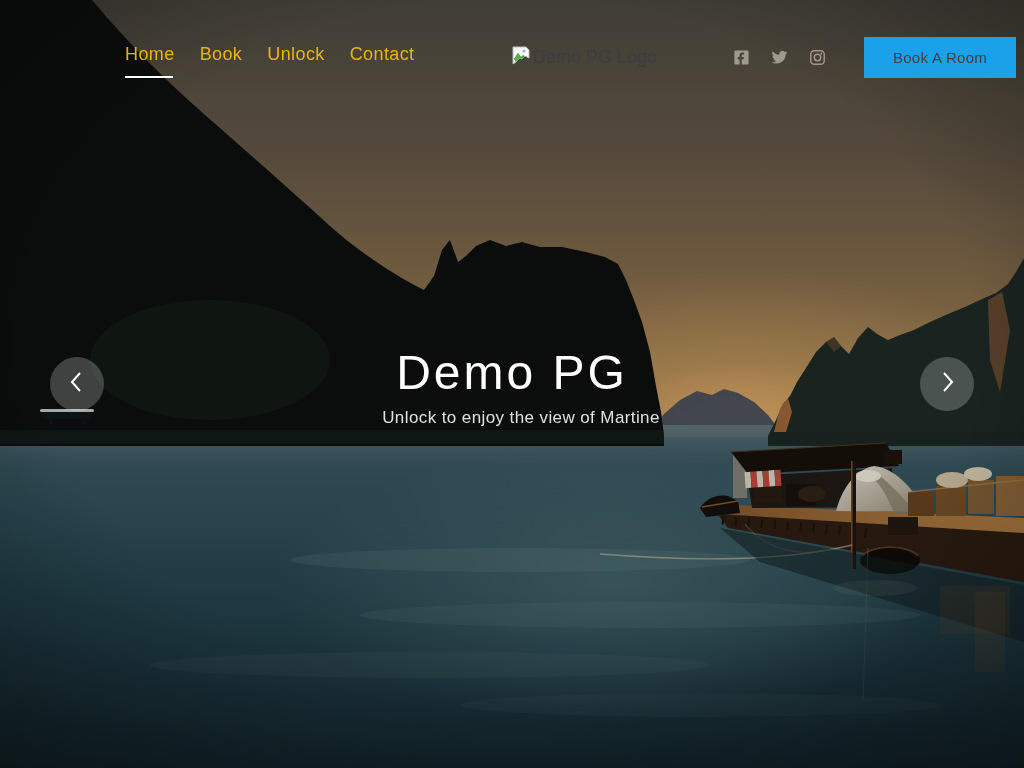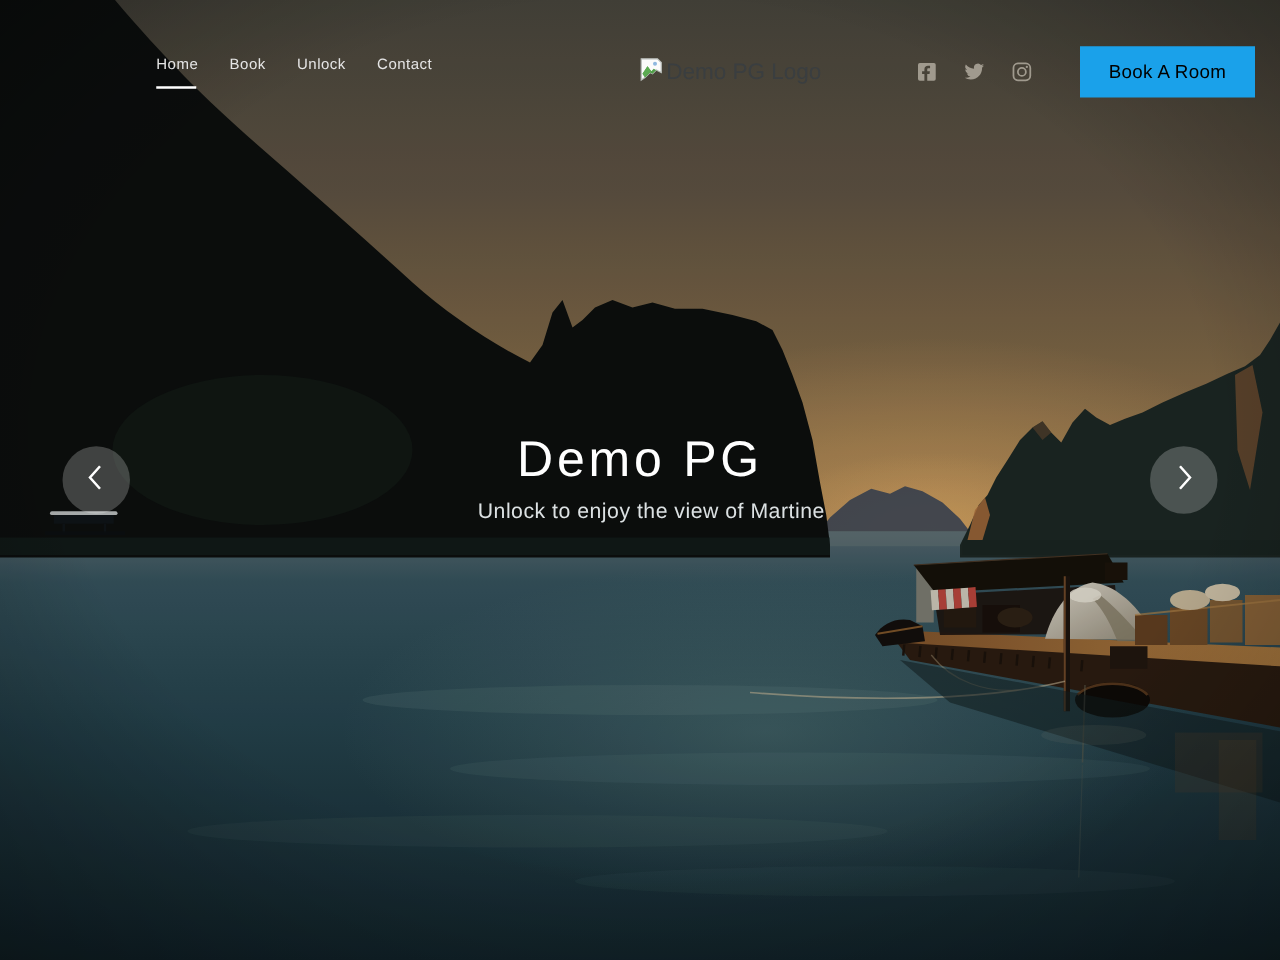--- a/index.html
+++ b/index.html
@@ -2,36 +2,36 @@
 <html><head>
 <meta charset="utf-8">
 <style>
   html,body{margin:0;padding:0;}
   body{font-family:"Liberation Sans", sans-serif; background:#111;}
   .page{position:relative;width:1024px;height:768px;overflow:hidden;background:#2b2b25;}
   .scene{position:absolute;left:0;top:0;width:1024px;height:768px;display:block;}
 
   
   .nav{position:absolute;left:125px;top:44px;display:flex;gap:25px;z-index:5;}
-  .nav-item{position:relative;color:#e5e5e5;font-size:12px;font-weight:500;letter-spacing:.4px;cursor:pointer;}
+  .nav-item{position:relative;color:#eab308;font-size:18px;font-weight:500;letter-spacing:.4px;cursor:pointer;}
   .nav-item.active::after{content:"";position:absolute;left:0;right:2px;bottom:-13px;height:2px;background:#ffffff;}
 
   .logo{position:absolute;left:511px;top:46px;display:flex;align-items:flex-start;gap:2px;z-index:5;cursor:pointer;}
   .logo-alt{color:#3a3e40;font-size:18px;line-height:22px;}
 
   .social{position:absolute;left:733px;top:49px;display:flex;gap:21px;z-index:5;}
   .social-link{width:17px;height:17px;cursor:pointer;}
   .social-link svg{display:block;}
 
-  .book-btn{position:absolute;left:864px;top:37px;width:140px;height:41px;background:#1aa1ea;border:none;
-    color:#000000;font-size:15px;font-family:"Liberation Sans",sans-serif;letter-spacing:.3px;cursor:pointer;z-index:5;}
+  .book-btn{position:absolute;left:864px;top:37px;width:152px;height:41px;background:#1aa1ea;border:none;
+    color:#404040;font-size:15px;font-family:"Liberation Sans",sans-serif;letter-spacing:.3px;cursor:pointer;z-index:5;}
 
   
   .hero{position:absolute;left:0;right:0;top:347px;text-align:center;z-index:4;}
-  .hero-title{color:#ffffff;font-size:40px;font-weight:400;letter-spacing:3px;line-height:1.08;}
+  .hero-title{color:#ffffff;font-size:48px;font-weight:400;letter-spacing:3px;line-height:1.08;}
   .hero-sub{margin-top:9px;color:#dce1e3;font-size:17px;font-weight:400;letter-spacing:.4px;padding-left:18px;}
 
   
   .arrow{position:absolute;top:357px;width:54px;height:54px;border-radius:50%;
     background:rgba(255,255,255,0.22);display:flex;align-items:center;justify-content:center;cursor:pointer;z-index:5;}
   .arrow.prev{left:50px;}
   .arrow.next{left:920px;}
 </style>
 </head>
 <body>

